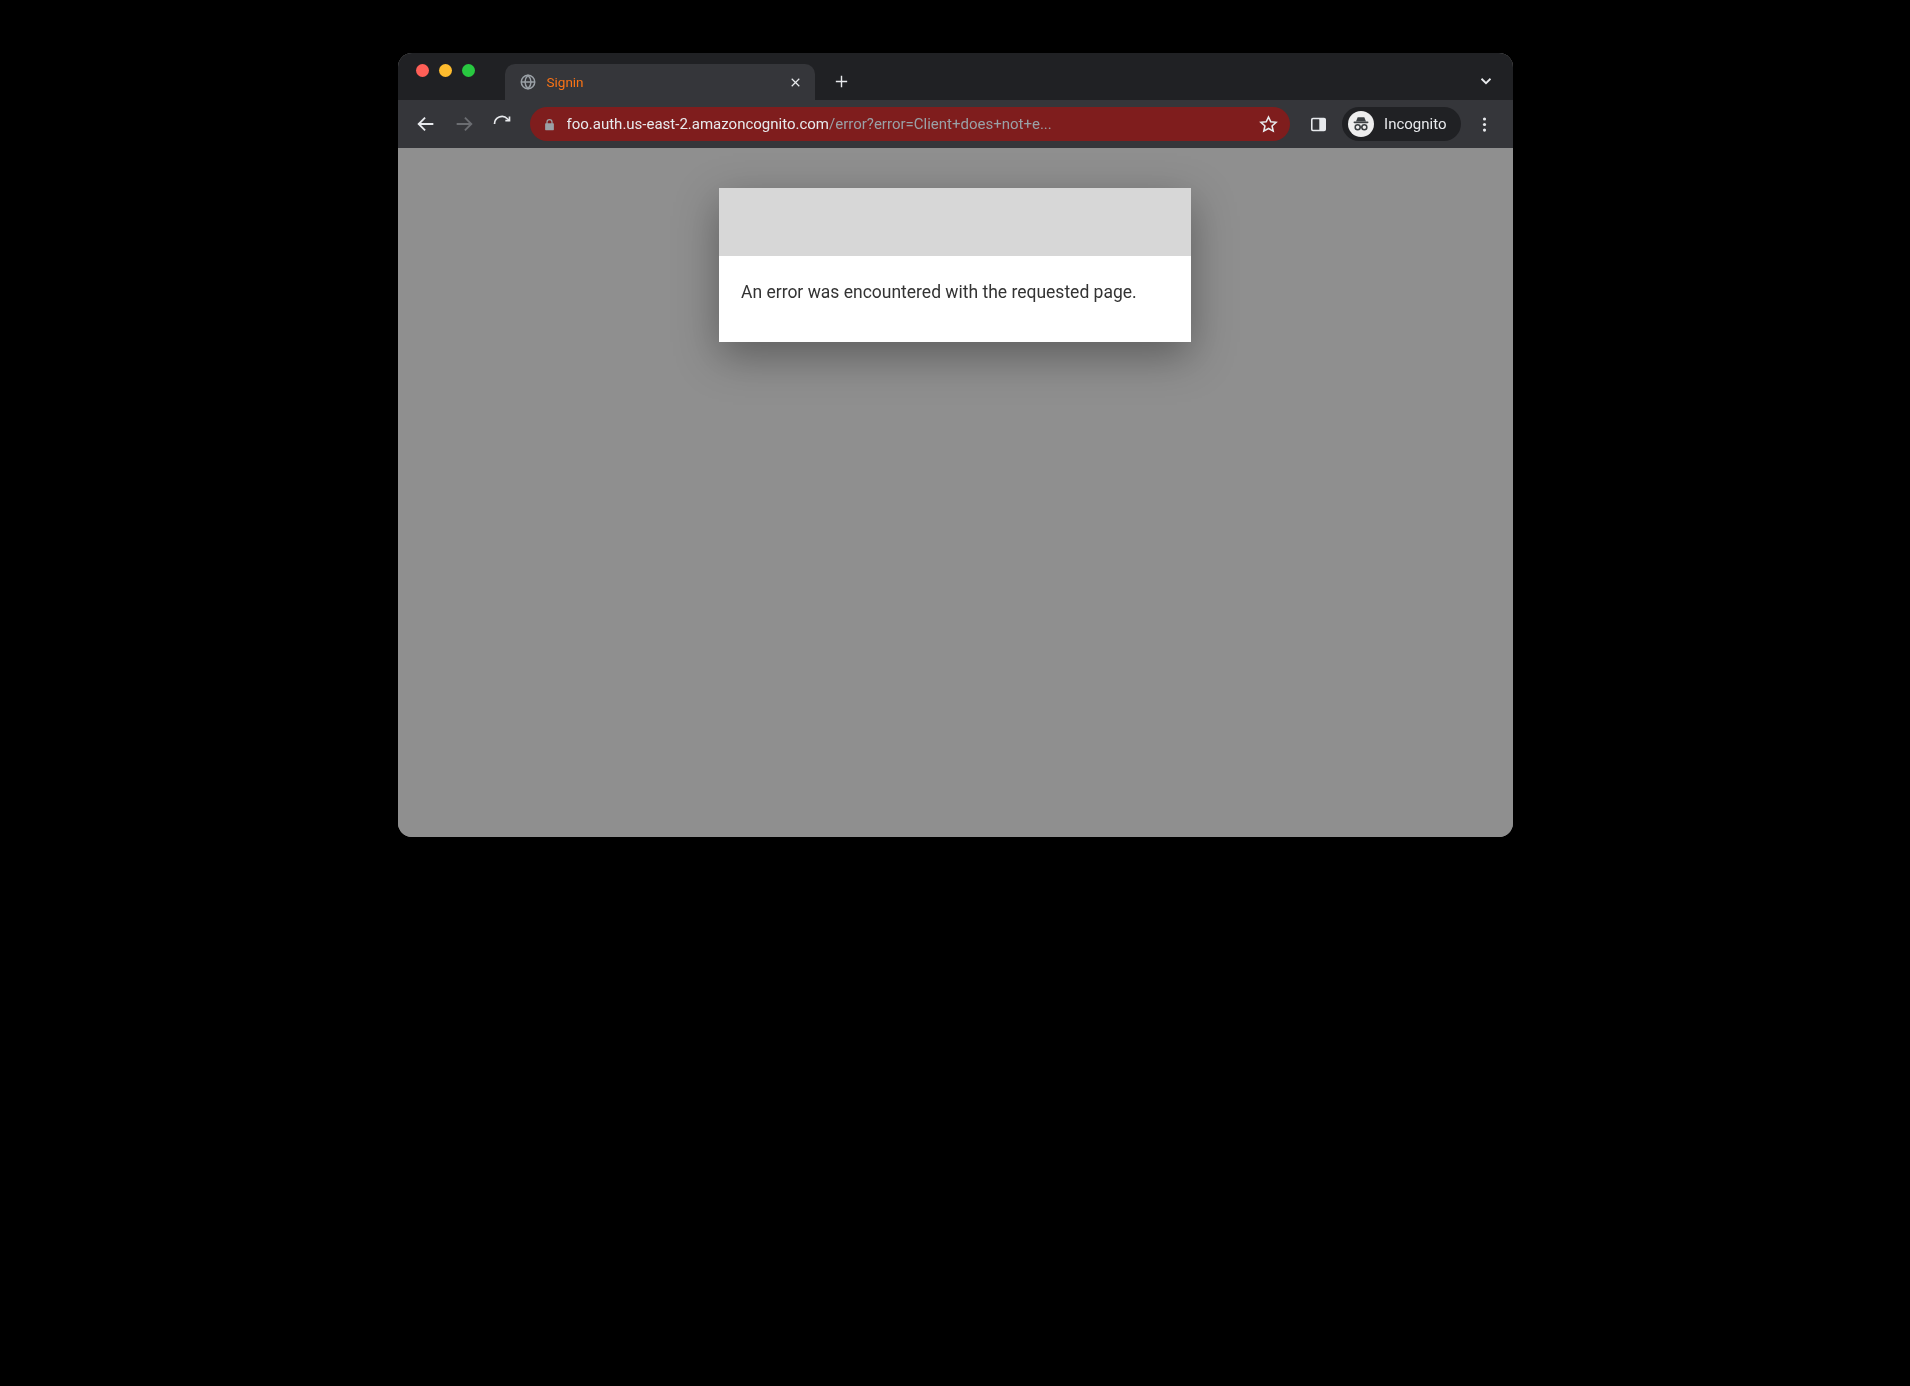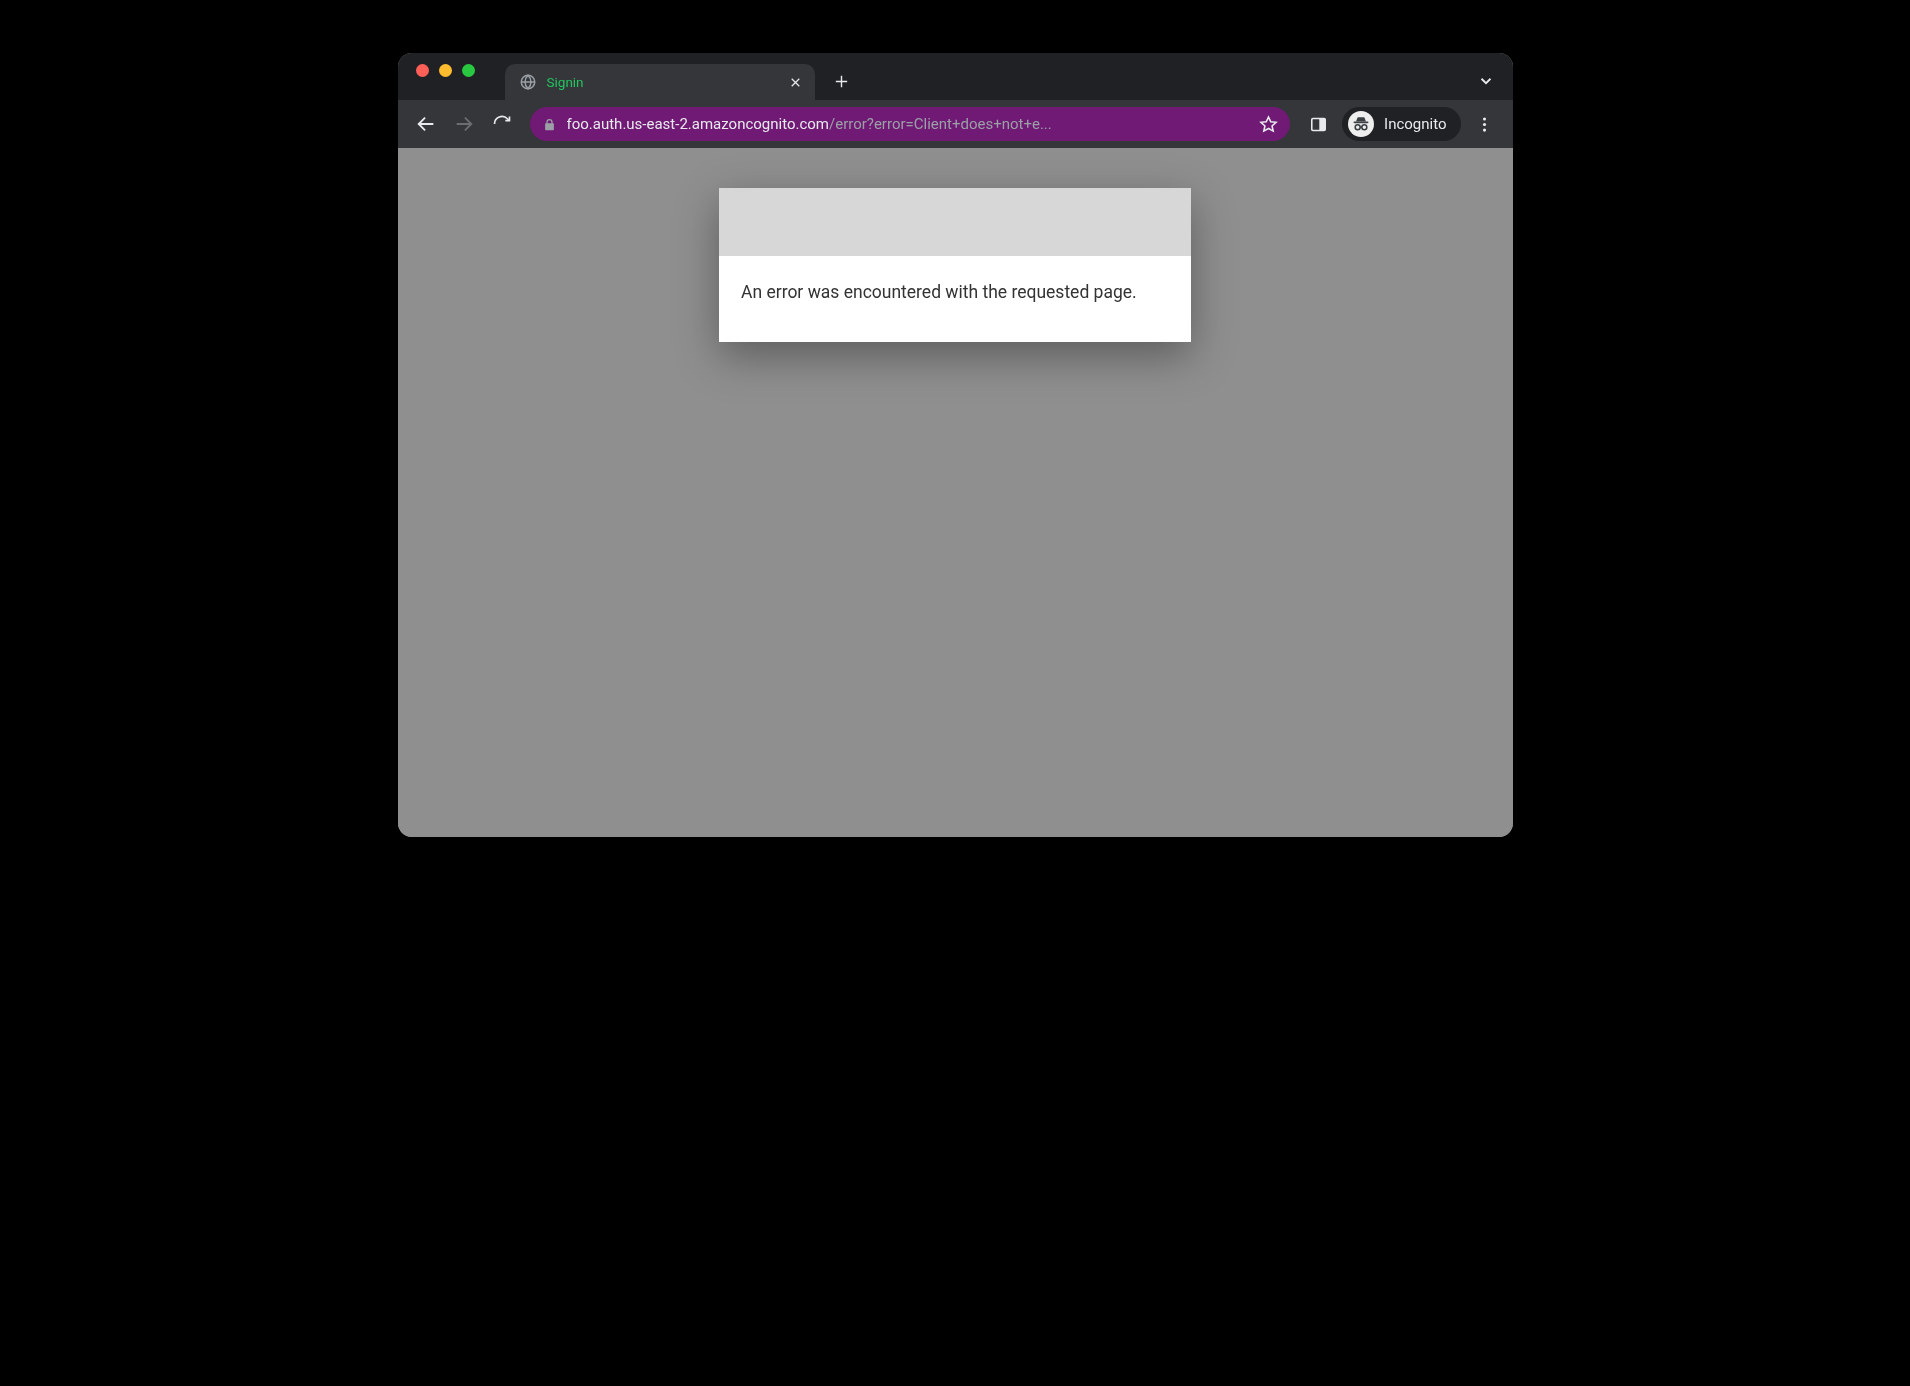--- a/index.html
+++ b/index.html
@@ -53,21 +53,21 @@
 
     .tab {
       height: 36px;
       background: #35363a;
       border-top-left-radius: 10px;
       border-top-right-radius: 10px;
       display: flex;
       align-items: center;
       padding: 0 10px 0 14px;
       min-width: 310px;
-      color: #22c55e;
+      color: #f97316;
       font-size: 13.5px;
       position: relative;
     }
     .tab .globe-icon {
       width: 18px; height: 18px;
       margin-right: 10px;
       color: #9aa0a6;
     }
     .tab .close-tab {
       margin-left: auto;
@@ -105,21 +105,21 @@
       width: 36px; height: 36px;
       border-radius: 50%;
       display: flex; align-items: center; justify-content: center;
       color: #e8eaed;
     }
     .tbtn.disabled { color: #6b6d71; }
 
     .omnibox {
       flex: 1;
       height: 34px;
-      background: #701a75;
+      background: #7f1d1d;
       border-radius: 17px;
       display: flex;
       align-items: center;
       padding: 0 12px;
       margin: 0 8px;
       color: #e8eaed;
       font-size: 15px;
       overflow: hidden;
       gap: 10px;
     }

